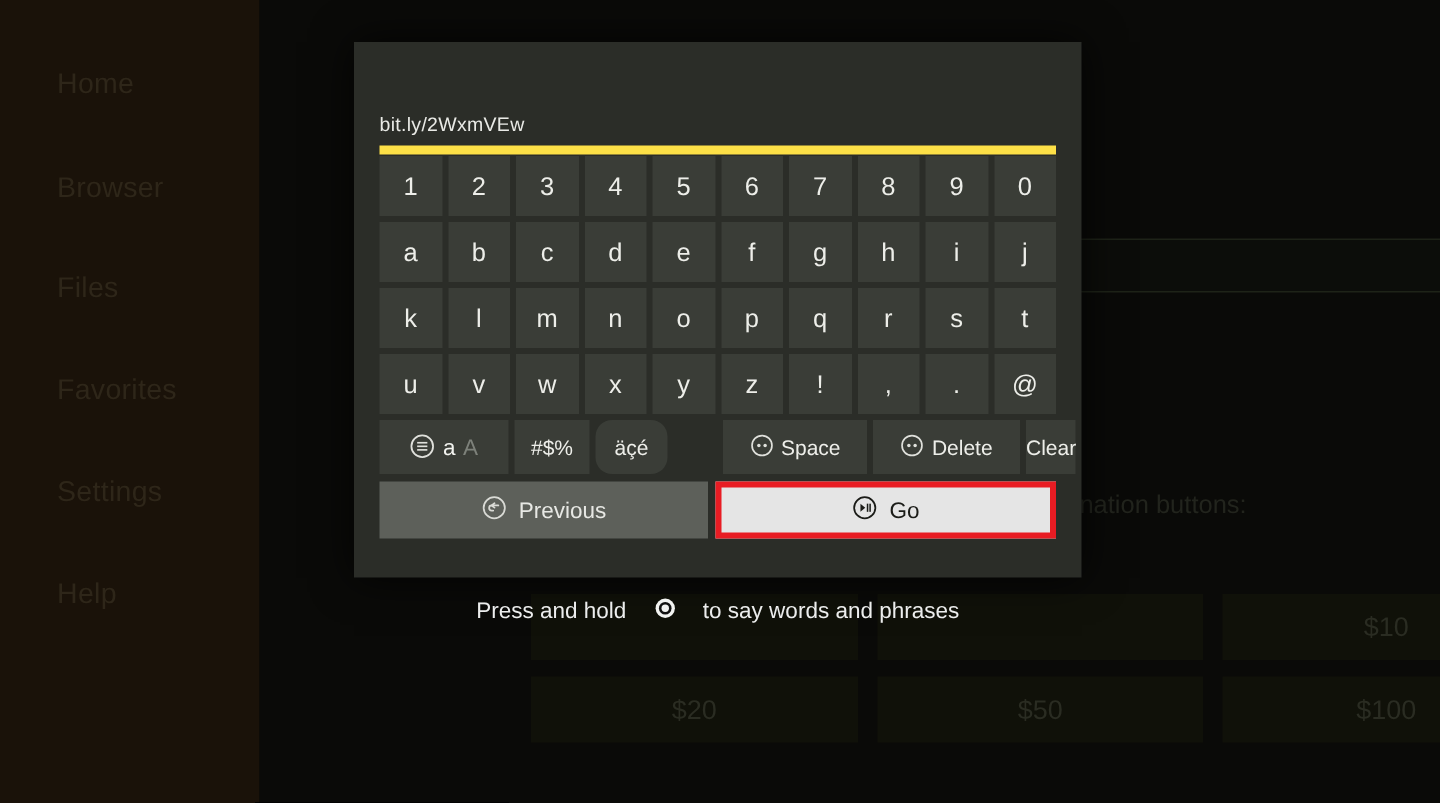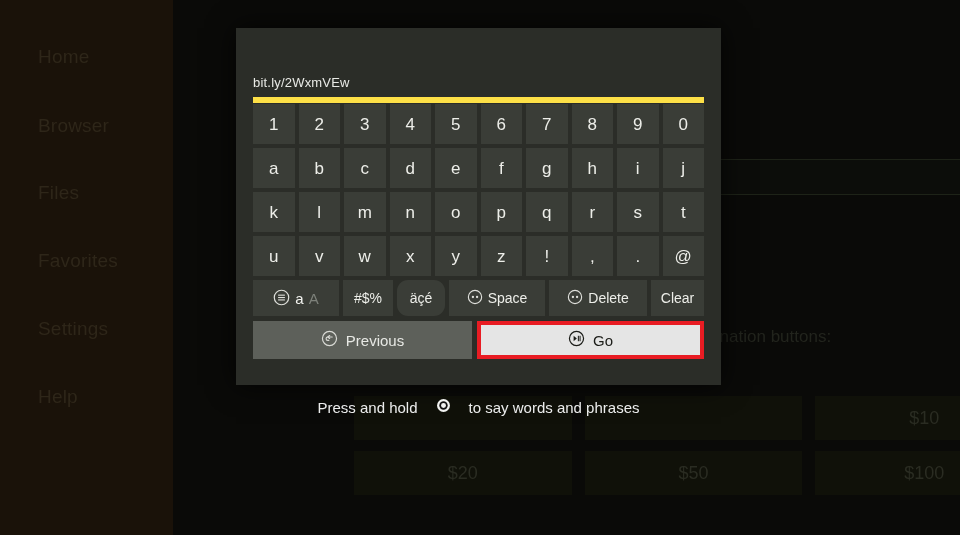--- a/index.html
+++ b/index.html
@@ -138,21 +138,21 @@
     line-height: 1;
     user-select: none;
   }
 
   
   .kb-row.fn { gap: 4px; }
   .key.fn { height: 36px; font-size: 14px; gap: 5px; }
   .key-case   { flex: 0 0 86px; }
   .key-symbol { flex: 0 0 50px; }
   .key-accent { flex: 0 0 48px; border-radius: 11px; }
-  .key-space  { flex: 0 0 96px; }
+  .key-space  { flex: 0 0 96px; margin-left: 33px; }
   .key-delete { flex: 0 0 98px; }
   .key-clear  { flex: 1 1 auto; }
 
   .case-a  { color: #f2f3ef; font-size: 15px; }
   .case-A  { color: #7d817a; font-size: 15px; }
 
   
   .kb-row.actions {
     display: flex;
     gap: 5px;

